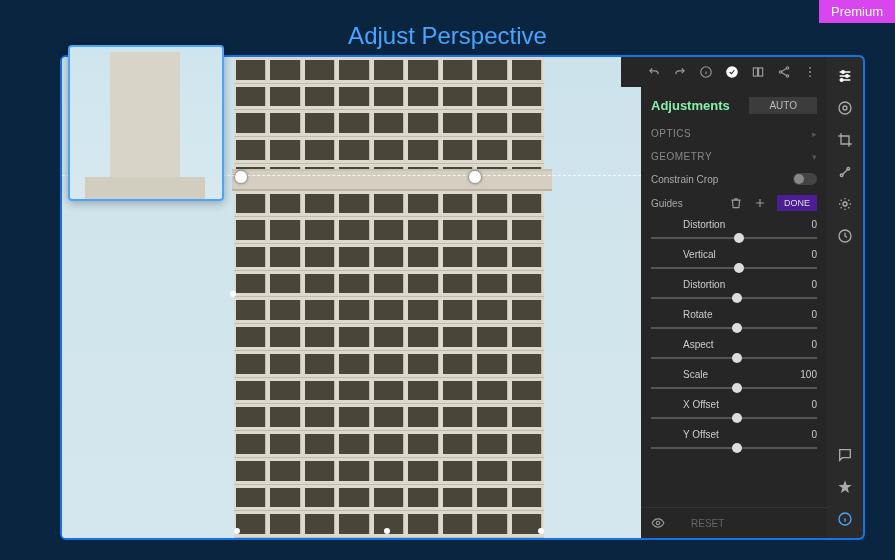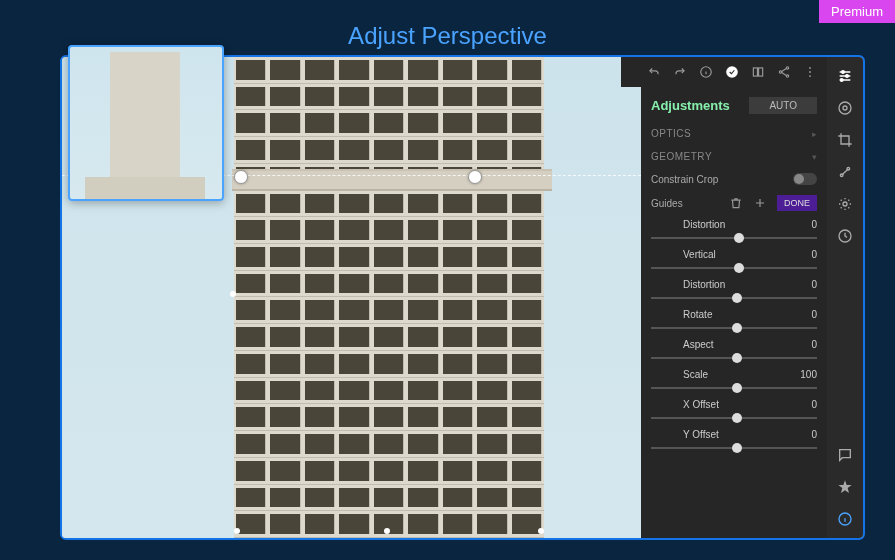--- a/index.html
+++ b/index.html
@@ -672,20 +672,29 @@
           <div class="slider-label">
             <span>Y Offset</span>
             <span>0</span>
           </div>
           <div class="slider-track">
             <div class="slider-line"></div>
             <div class="slider-thumb" style="left:49%"></div>
           </div>
         </div>
       </div>
+    <div class="bottom-strip">
+      <span class="ic">
+          <svg viewBox="0 0 24 24" fill="none" stroke="currentColor" stroke-width="2">
+            <path d="M2 12s3.5-7 10-7 10 7 10 7-3.5 7-10 7S2 12 2 12z"></path>
+            <circle cx="12" cy="12" r="3"></circle>
+          </svg>
+        </span>
+      <span>RESET</span>
+    </div>
   </div>
 
   <div class="toolbar-right">
     <div class="tool-icon active">
         <svg viewBox="0 0 24 24" fill="none" stroke="currentColor" stroke-width="2">
           <line x1="4" y1="6" x2="20" y2="6"></line>
           <line x1="4" y1="12" x2="20" y2="12"></line>
           <line x1="4" y1="18" x2="20" y2="18"></line>
           <circle cx="9" cy="6" r="2" fill="currentColor"></circle>
           <circle cx="15" cy="12" r="2" fill="currentColor"></circle>

